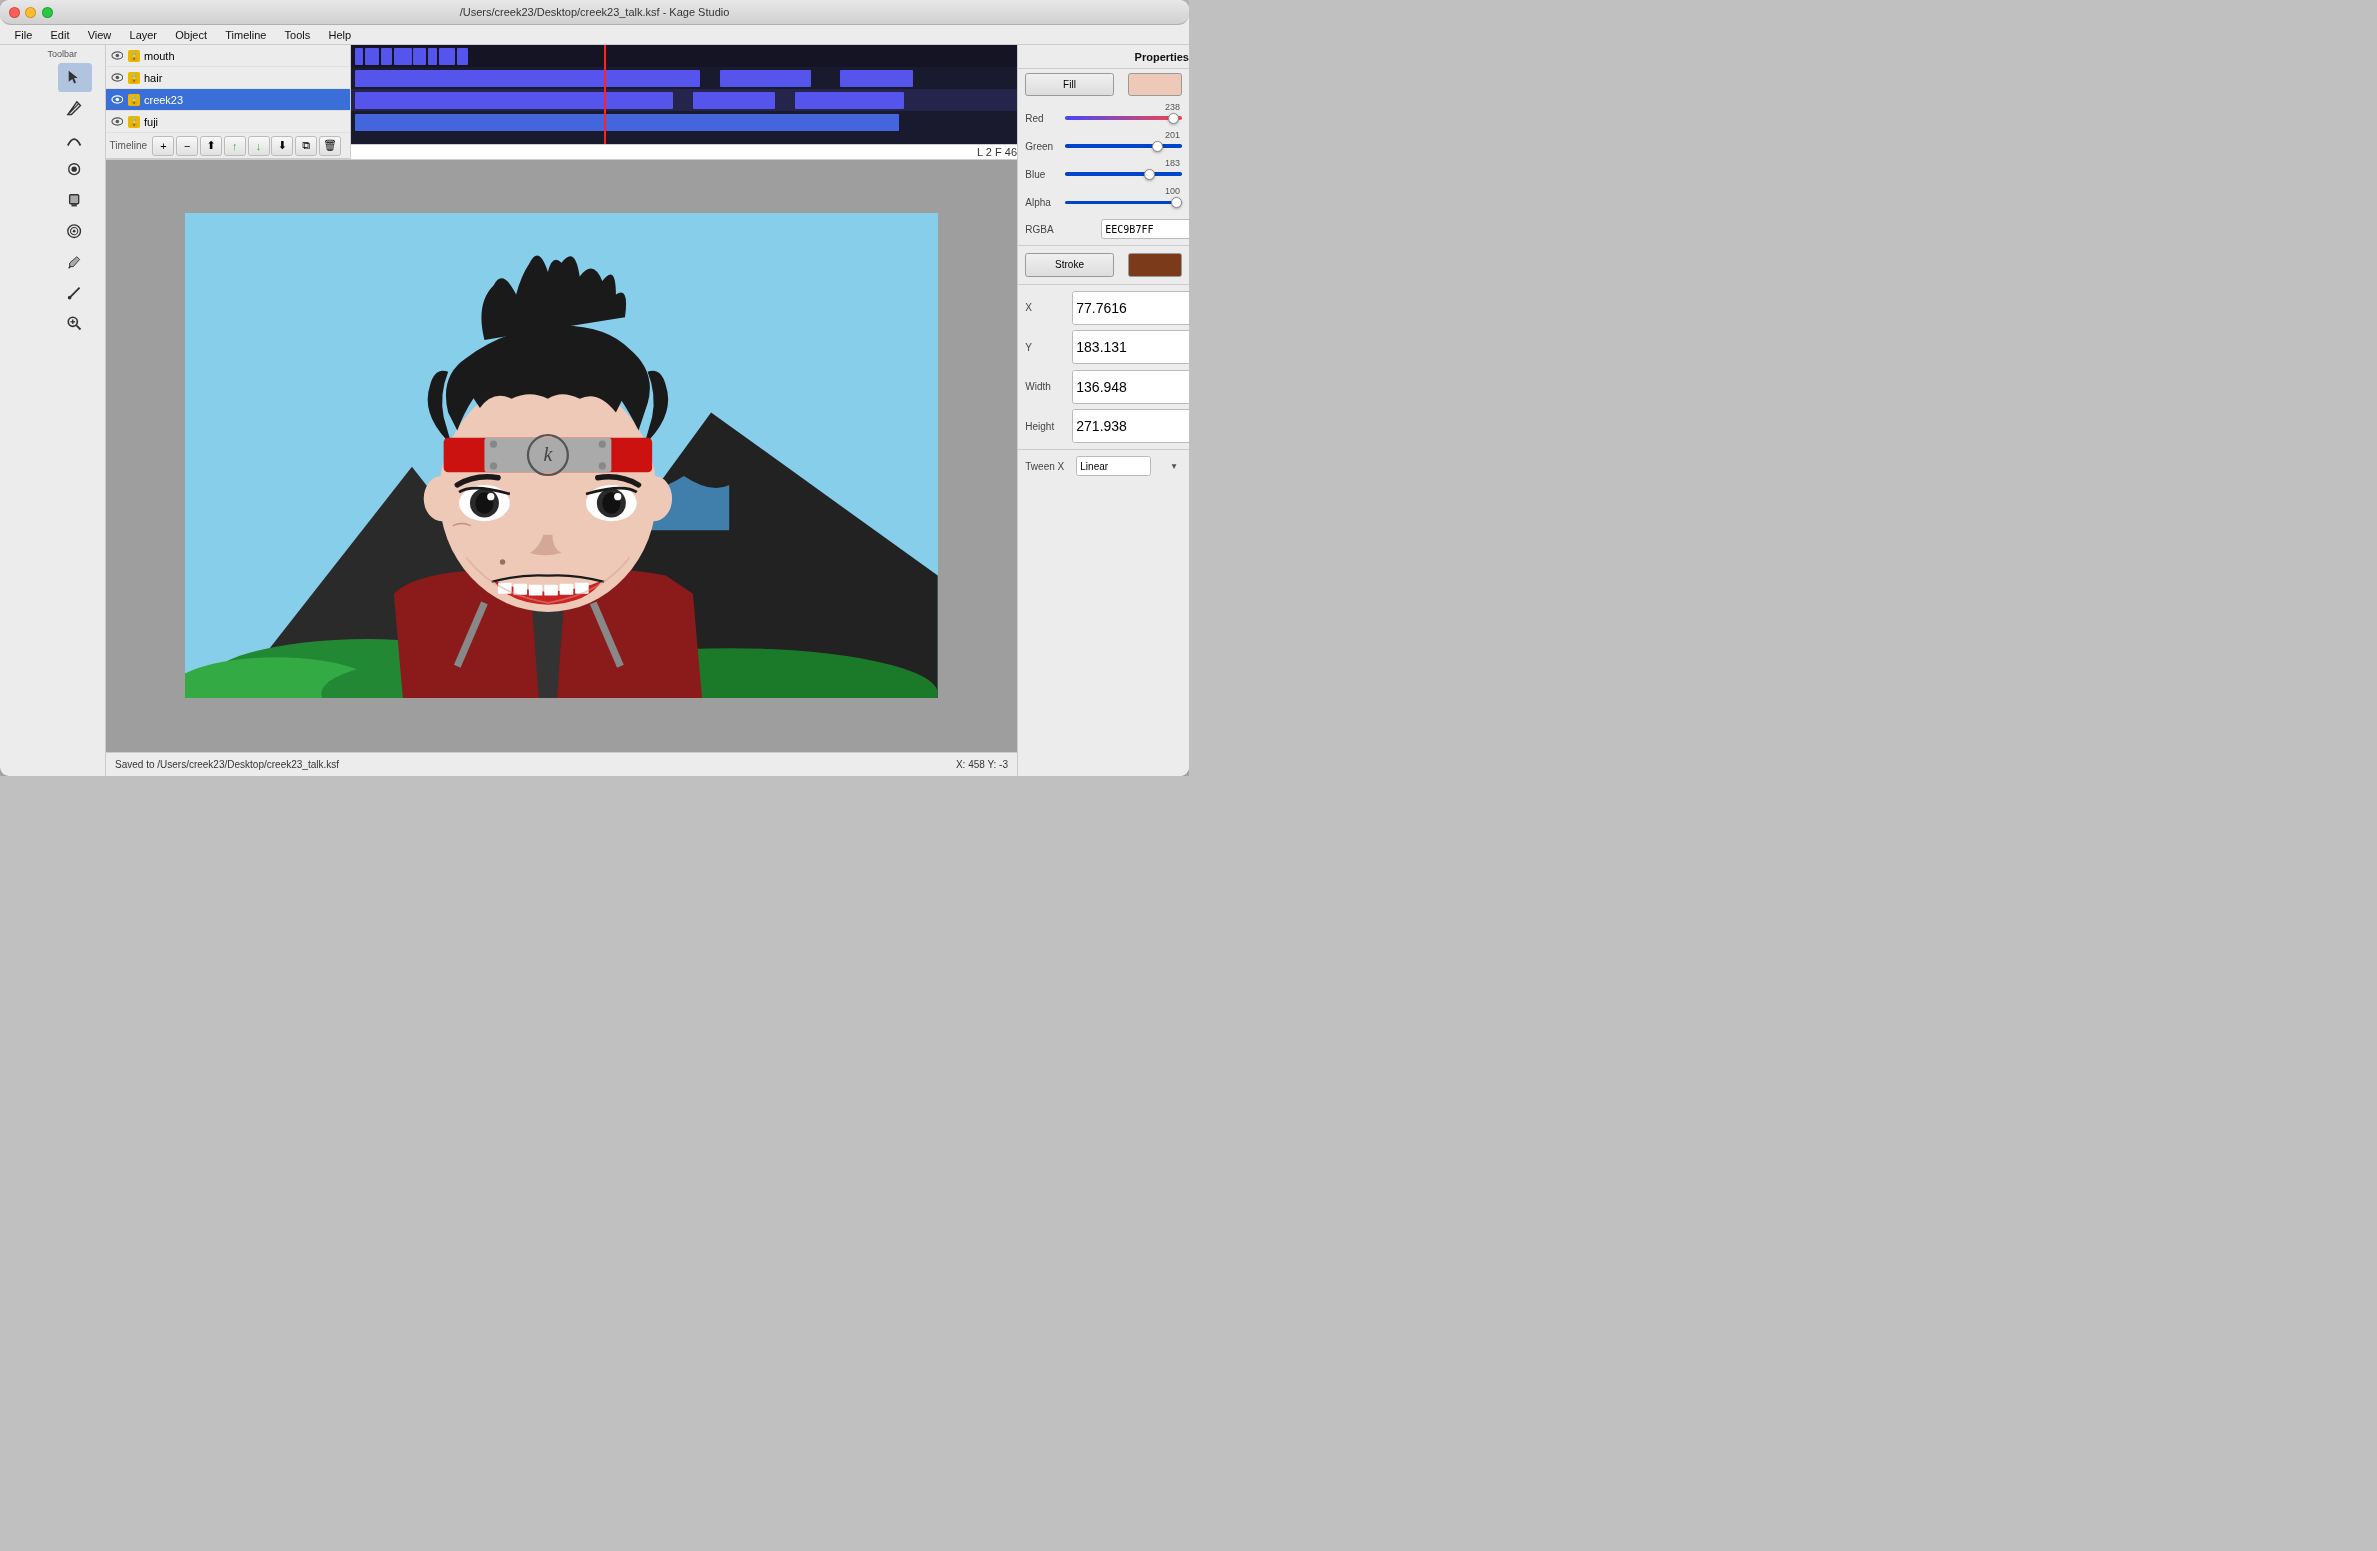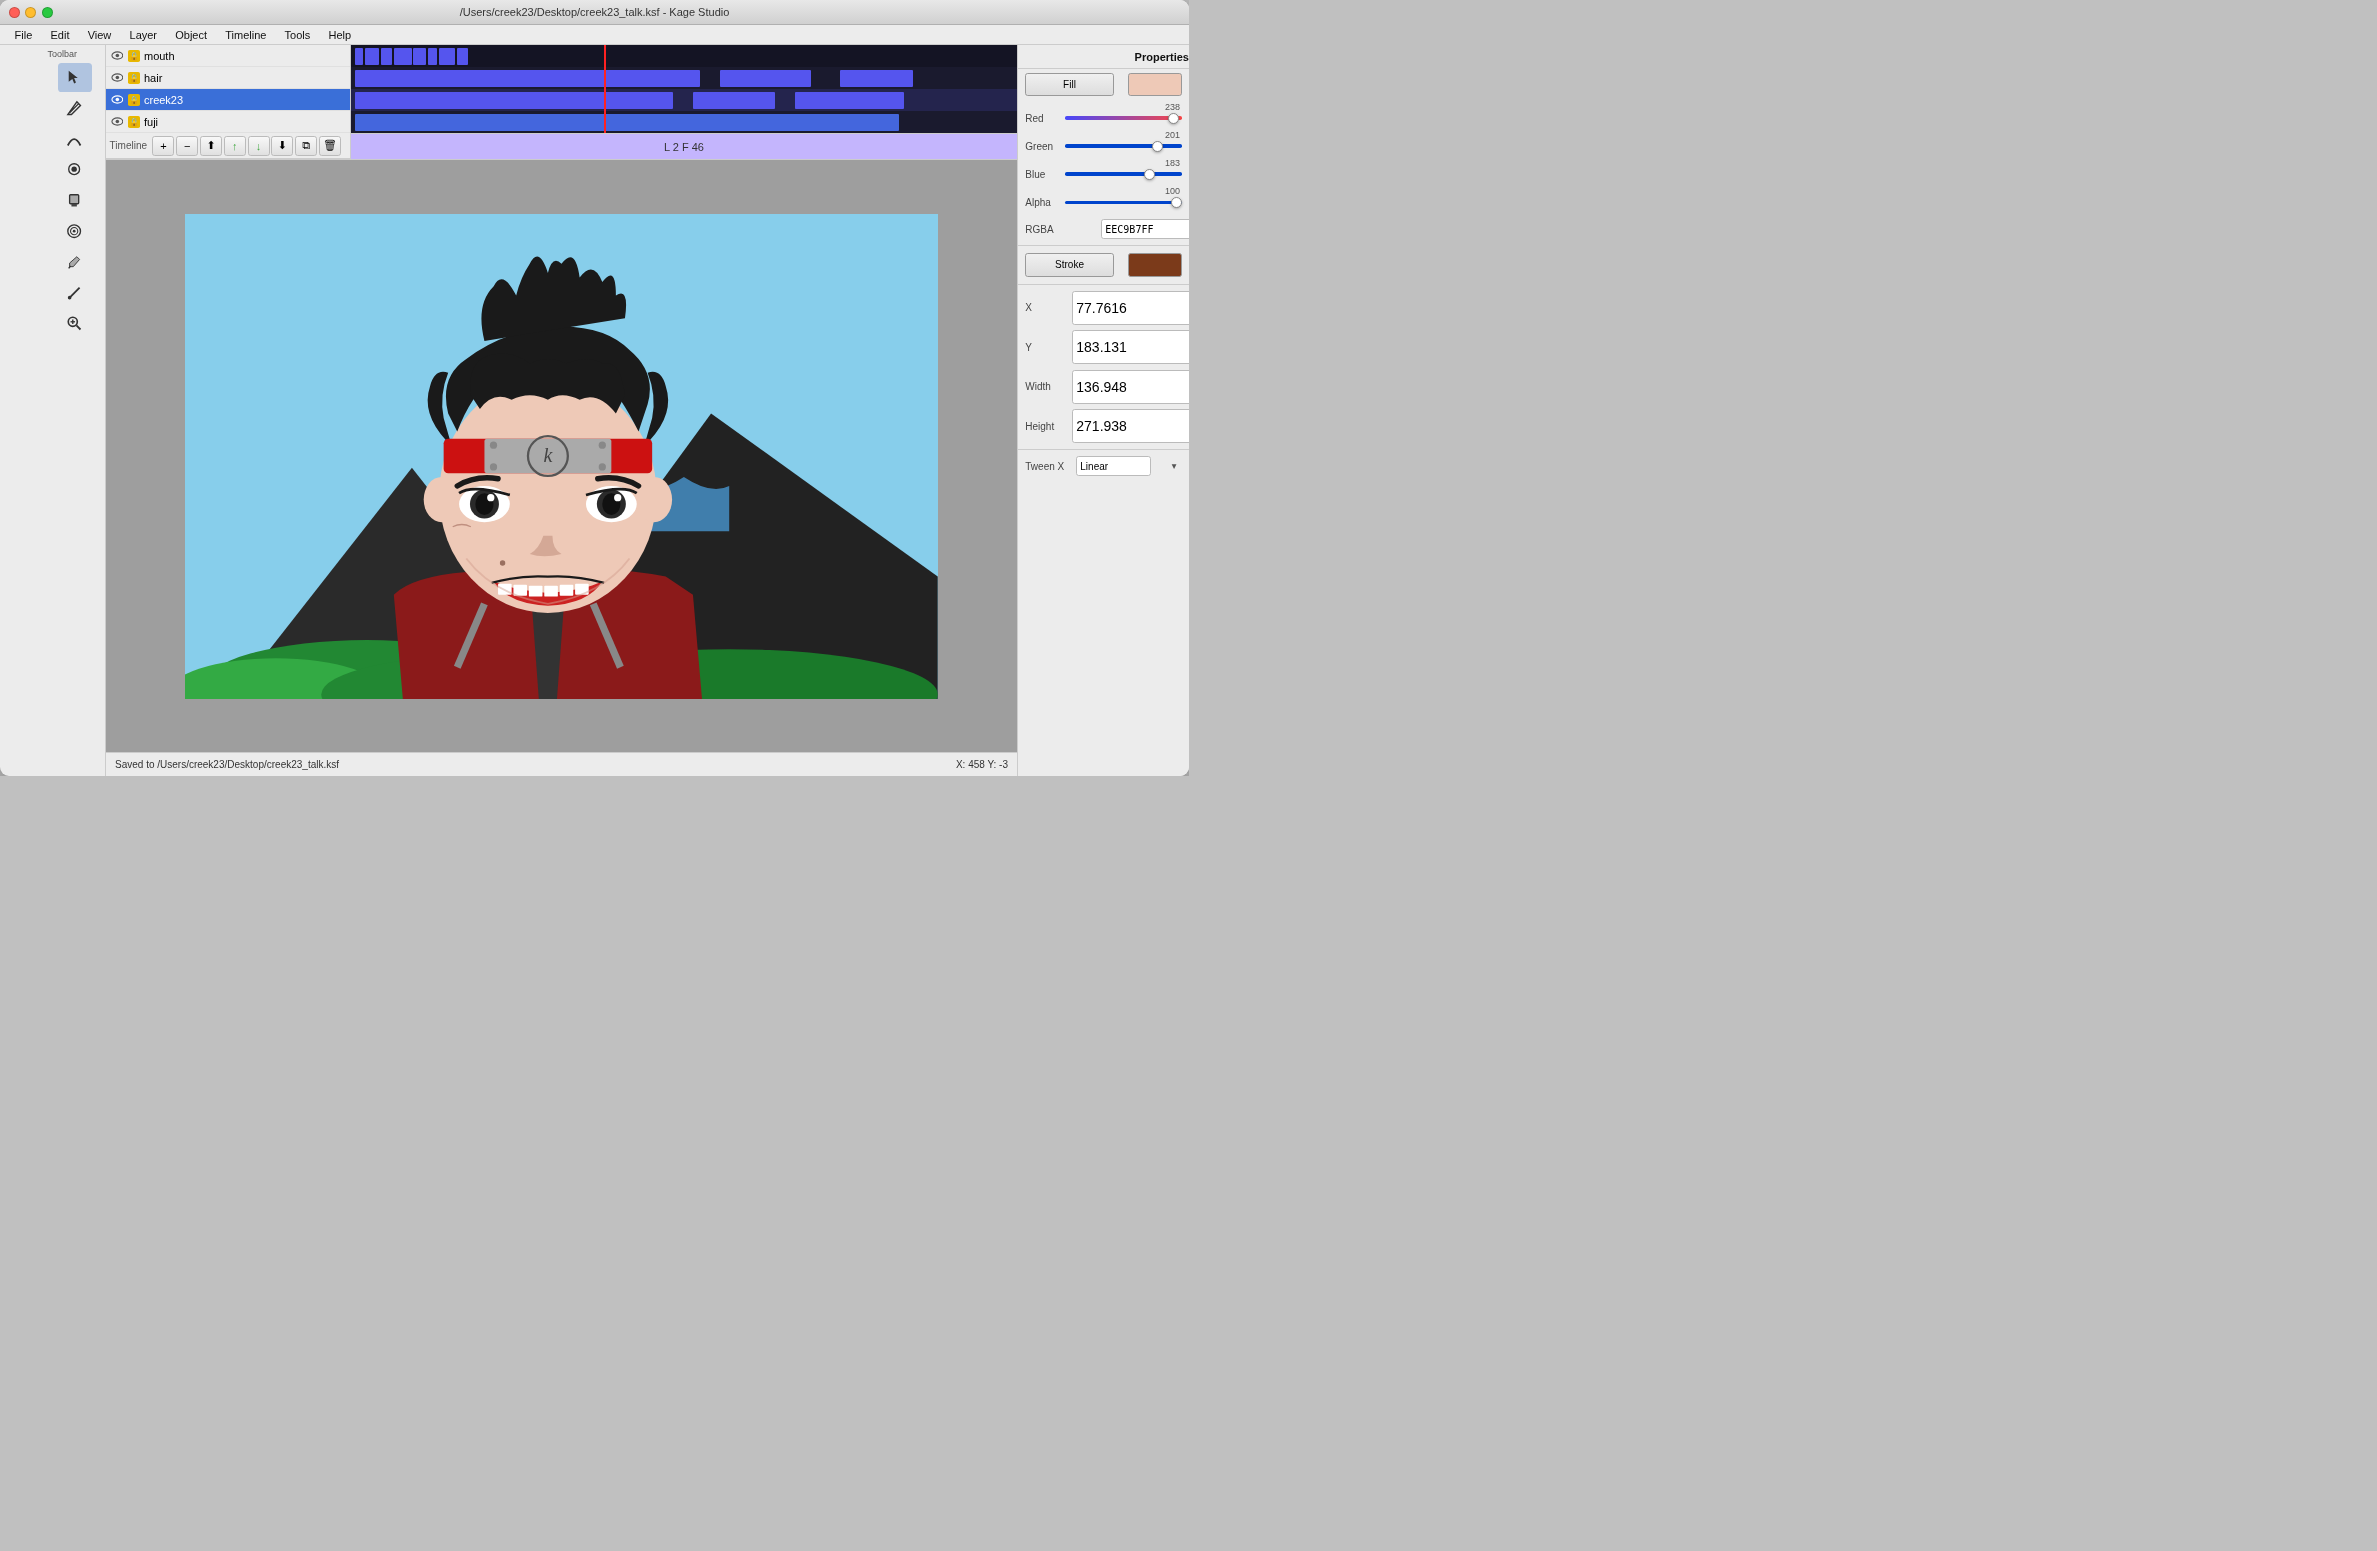--- a/index.html
+++ b/index.html
@@ -24,20 +24,21 @@
     
     .titlebar {
       height: 25.4px;
       background: linear-gradient(to bottom, #e8e8e8, #d0d0d0);
       display: flex;
       align-items: center;
       padding: 0 9px;
       border-bottom: 0.9px solid #b0b0b0;
       position: relative;
       flex-shrink: 0;
+      border-radius: 11px;
     }
     .titlebar-buttons {
       display: flex;
       gap: 5.4px;
       align-items: center;
     }
     .tb-btn {
       width: 11px; height: 11px;
       border-radius: 50%;
       border: 0.9px solid rgba(0,0,0,0.2);
@@ -580,21 +581,21 @@
               <span class="tl-block" style="width:109px;"></span>
             </div>
 
             <div class="tl-row">
               <span class="tl-block" style="width:544px;background:#4466dd;"></span>
             </div>
 
             <div class="playhead-line" style="left:38%;"></div>
           </div>
 
-          <div style="height:26px;background:#c4b5fd;border-top:0.9px solid #ccc;display:flex;align-items:center;justify-content:center;">
+          <div style="height:15px;background:#ffffff;border-top:0.9px solid #ccc;display:flex;align-items:center;justify-content:flex-end;">
             <span style="font-size:11px;color:#333;">L 2 F 46</span>
           </div>
         </div>
       </div>
 
       <div class="canvas-area">
         <div class="drawing-canvas">
           
           <svg width="753" height="485" viewBox="0 0 830 535" xmlns="http://www.w3.org/2000/svg" style="font-size:12px">
 

